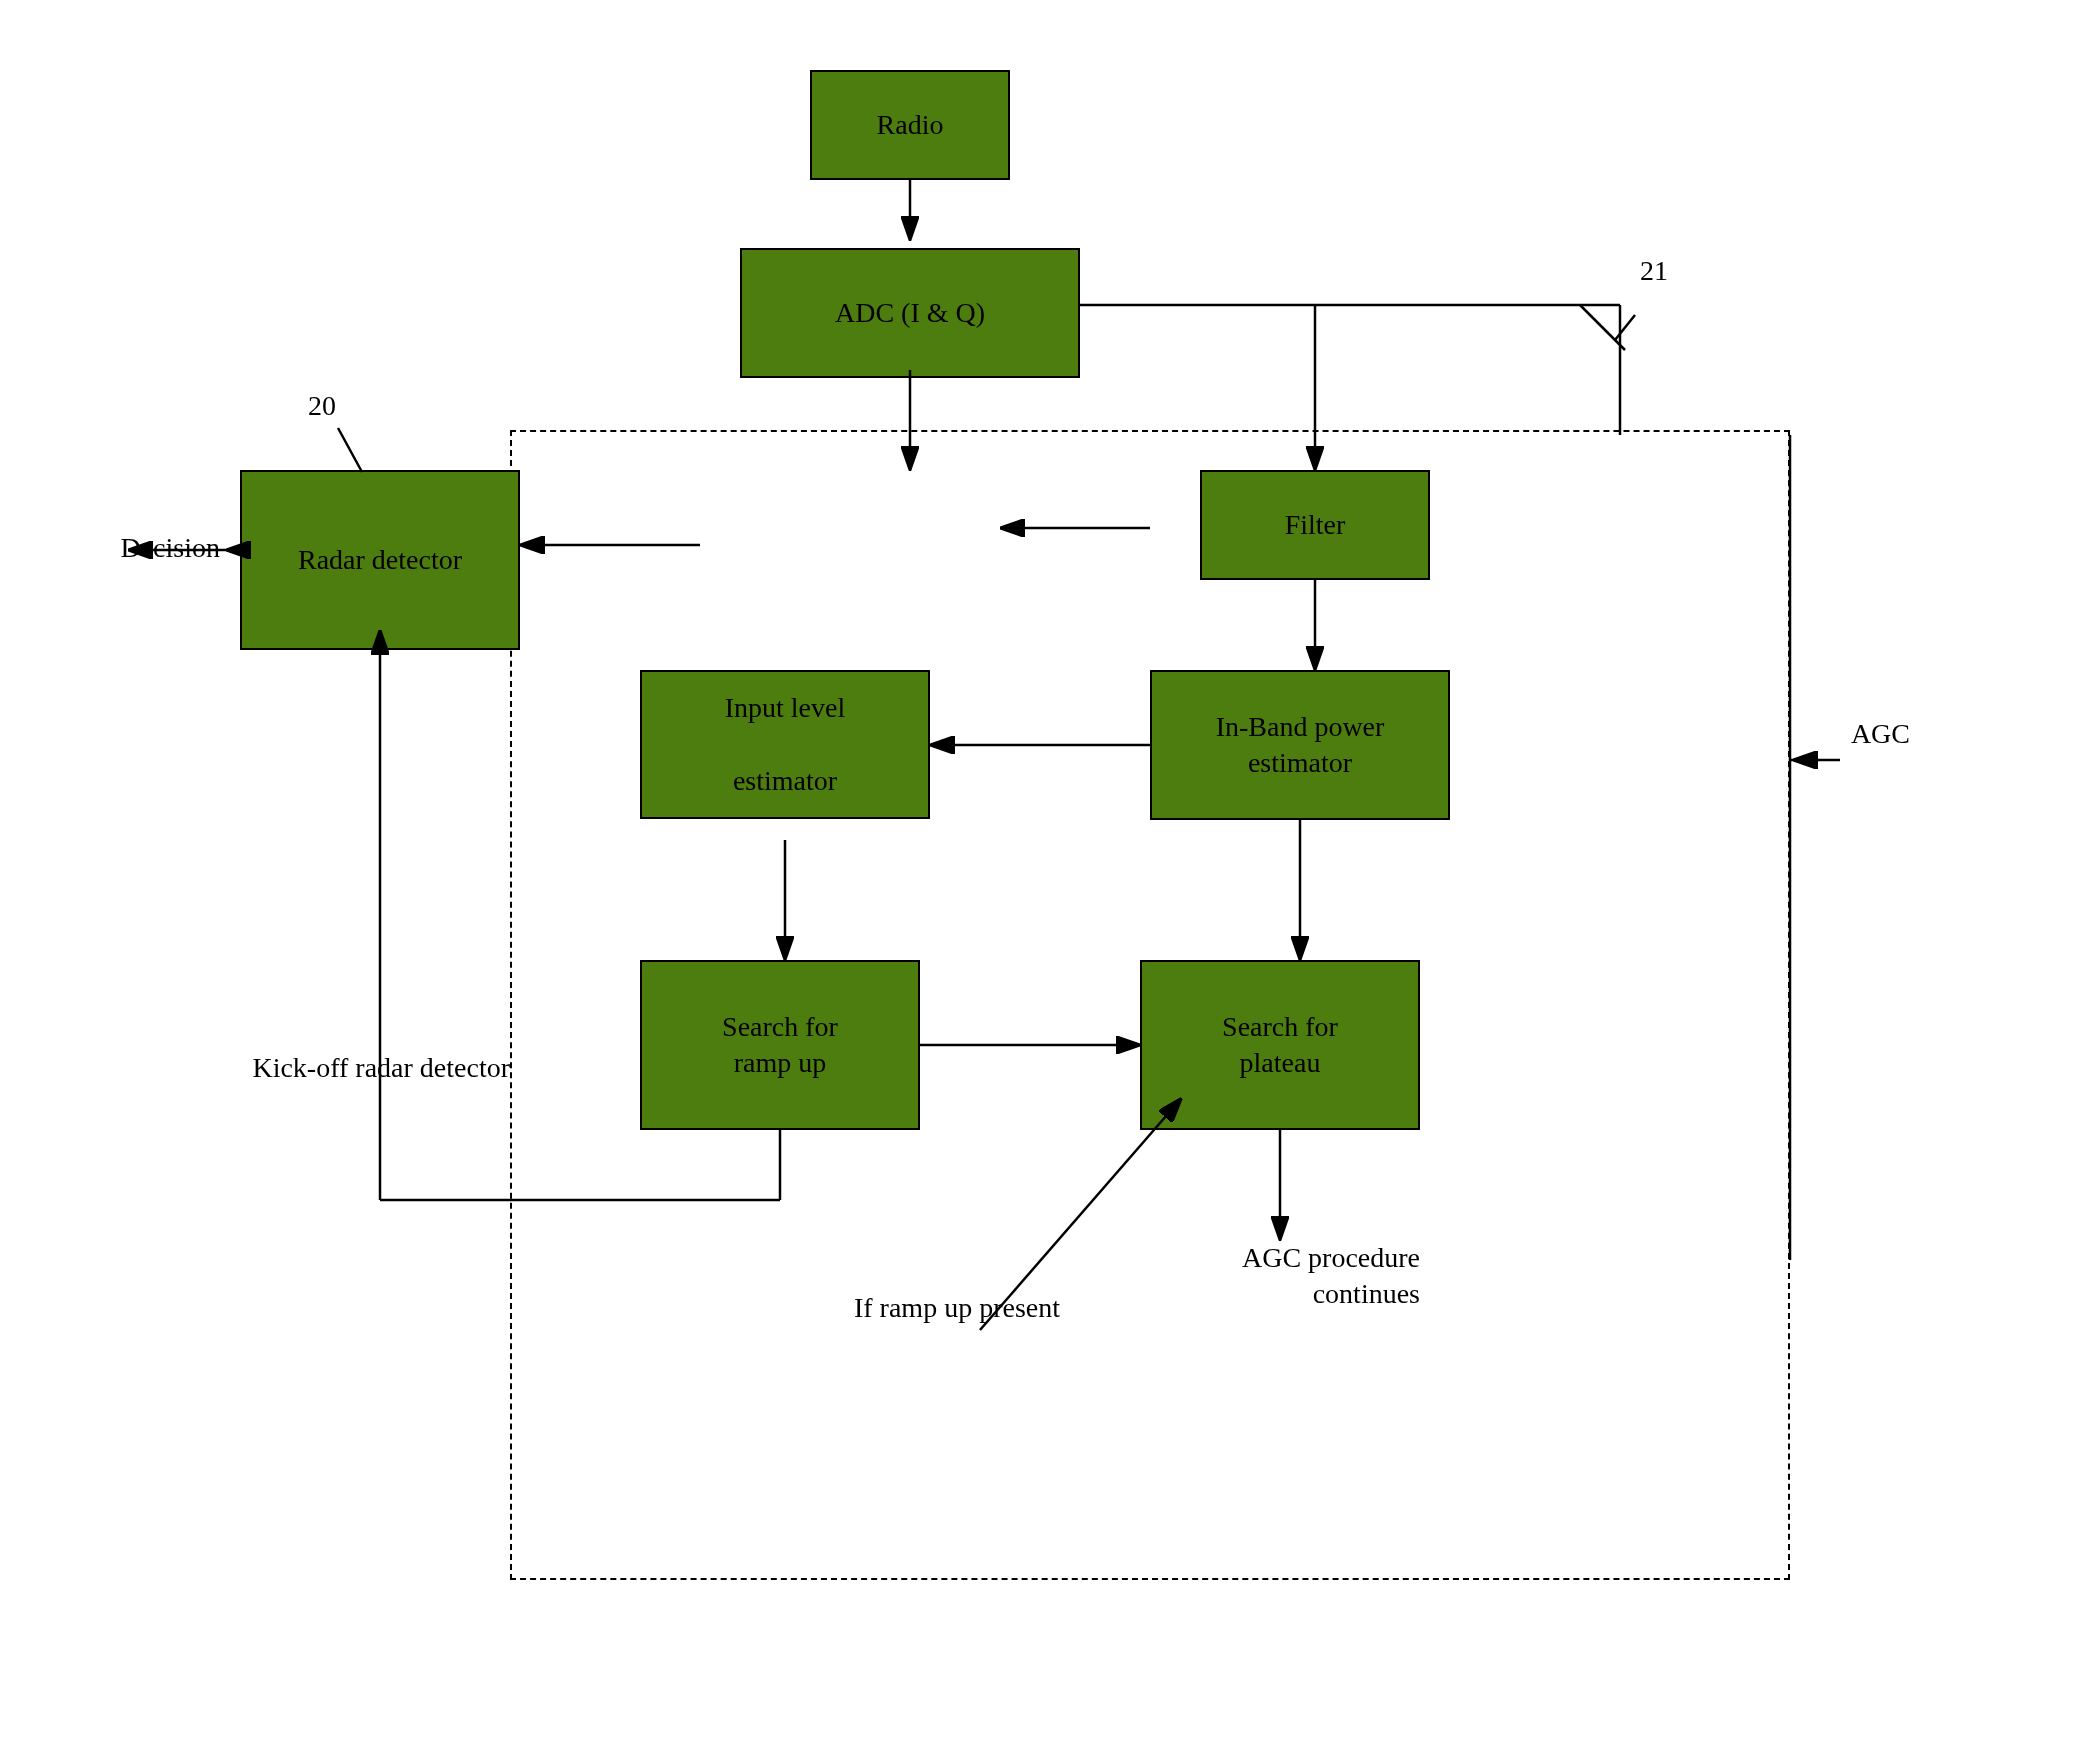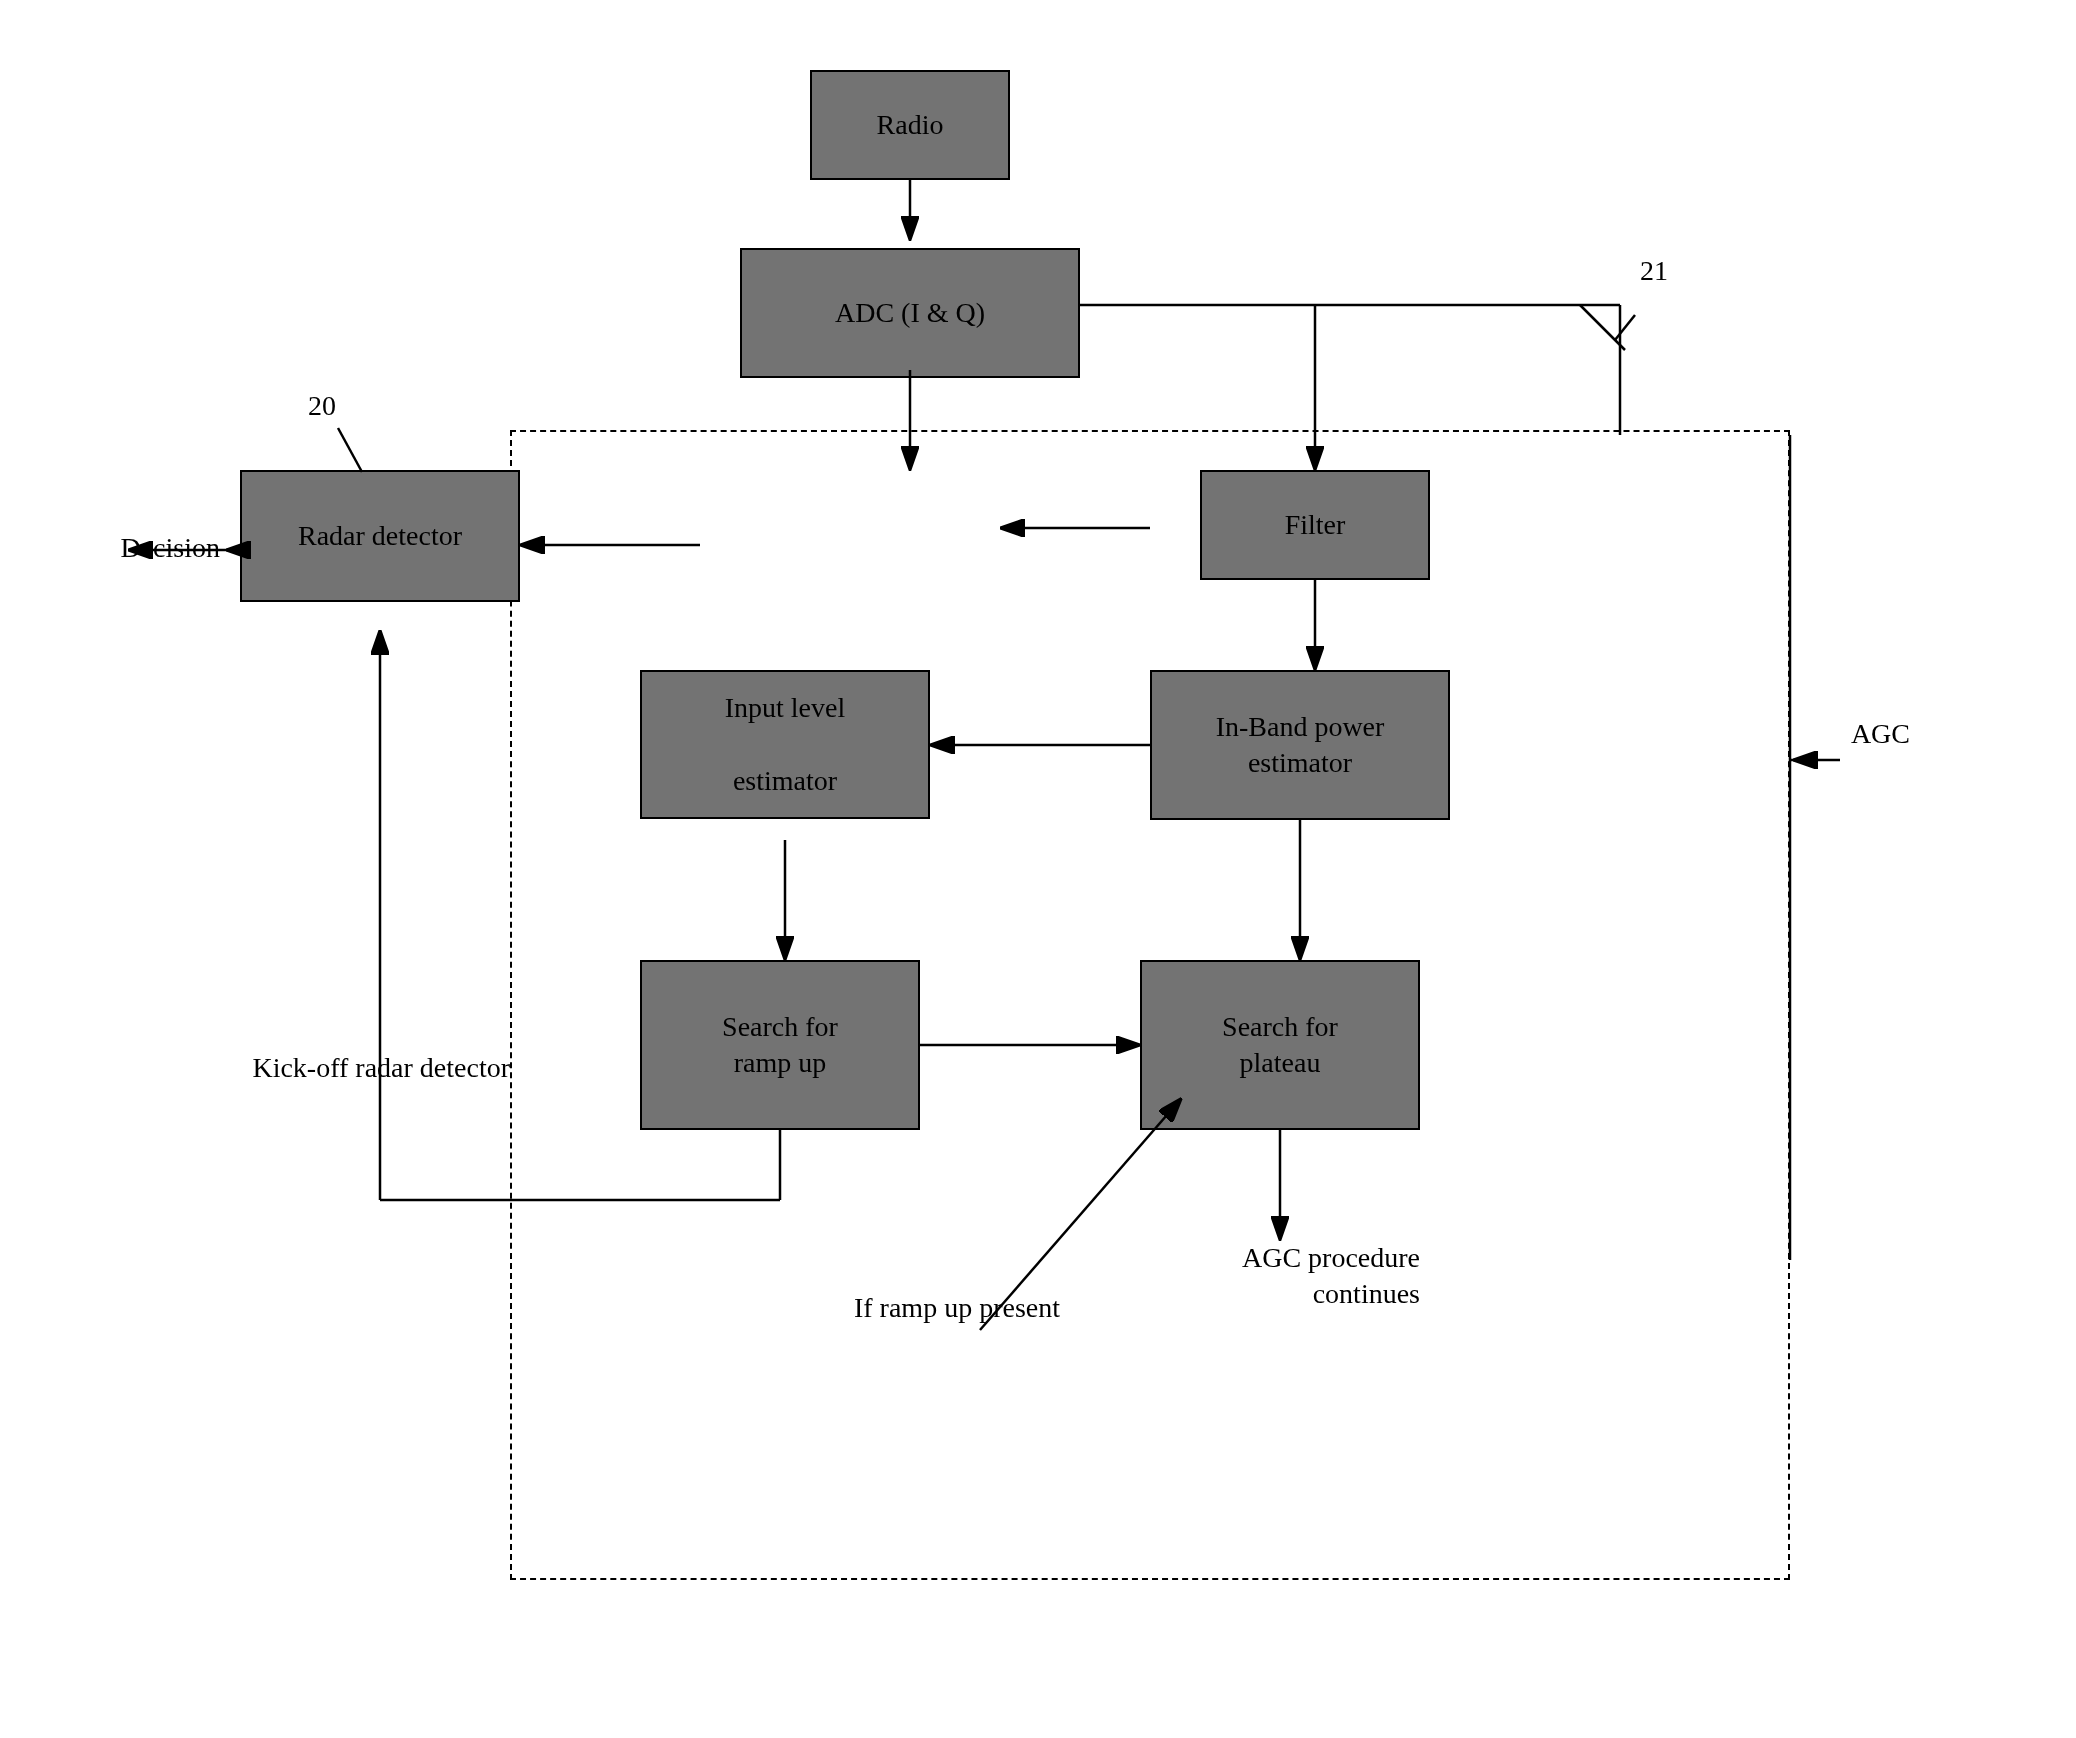--- a/index.html
+++ b/index.html
@@ -14,21 +14,21 @@
     .diagram-container {
       position: absolute;
       top: 40px;
       left: 80px;
       width: 1900px;
       height: 1660px;
     }
     .box {
       position: absolute;
       border: 2px solid #000;
-      background: #737373;
+      background: #4d7c0f;
       display: flex;
       align-items: center;
       justify-content: center;
       text-align: center;
       font-size: 28px;
       line-height: 1.3;
       padding: 8px;
     }
     .dashed-box {
       position: absolute;
@@ -94,21 +94,21 @@
   </div>
 
   <div class="box" style="left: 560px; top: 920px; width: 280px; height: 170px;">
     <span>Search for<br>ramp up</span>
   </div>
 
   <div class="box" style="left: 1060px; top: 920px; width: 280px; height: 170px;">
     <span>Search for<br>plateau</span>
   </div>
 
-  <div class="box" style="left: 160px; top: 430px; width: 280px; height: 132px;">
+  <div class="box" style="left: 160px; top: 430px; width: 280px; height: 180px;">
     <span>Radar detector</span>
   </div>
 
   <div class="number-label" style="left: 228px; top: 350px;">
     <span>20</span>
   </div>
 
   <div class="number-label" style="left: 1560px; top: 215px;">
     <span>21</span>
   </div>

